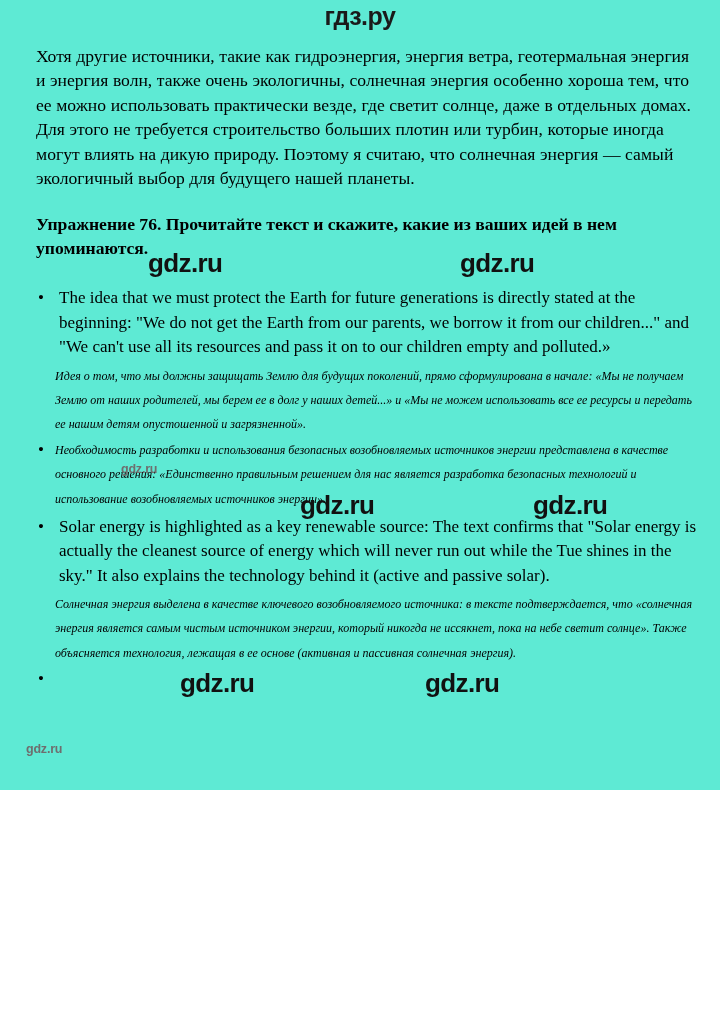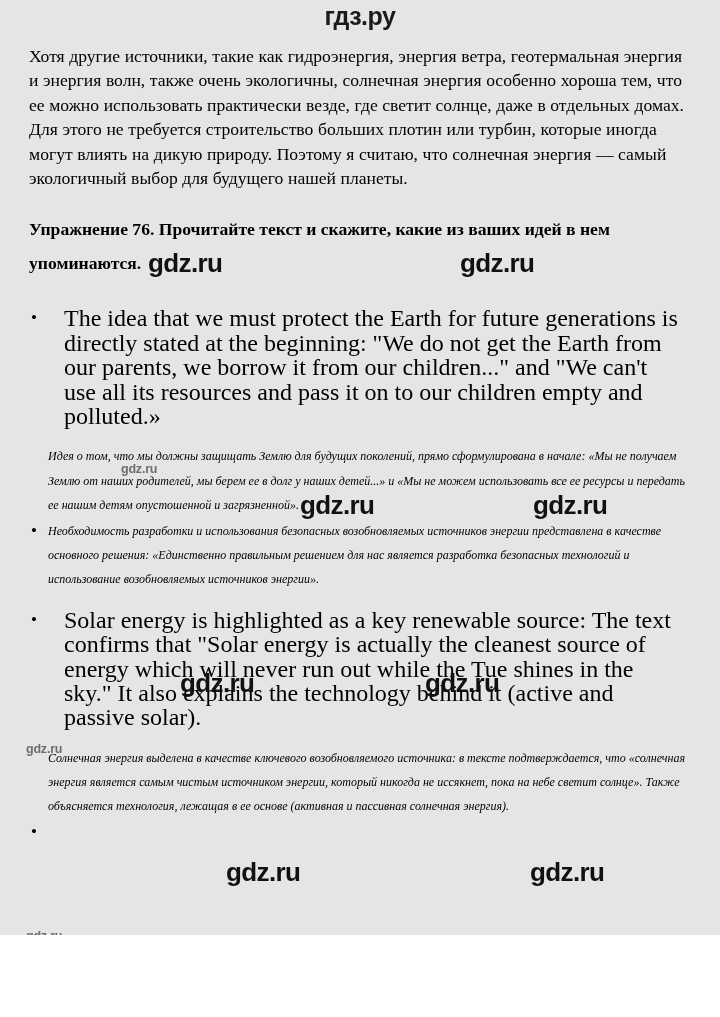--- a/index.html
+++ b/index.html
@@ -3,22 +3,22 @@
 <meta charset="utf-8">
 <style>
   html, body {
     margin: 0;
     padding: 0;
     background: #ffffff;
   }
   .page {
     position: relative;
     width: 720px;
-    height: 935px;
-    background: #e5e5e5;
+    height: 790px;
+    background: #5eead4;
     overflow: hidden;
     font-family: "Liberation Serif", "DejaVu Serif", serif;
     color: #000000;
   }
 
   
   .site-logo {
     position: absolute;
     top: 2px;
     left: 0;
@@ -27,36 +27,36 @@
     font-family: "Liberation Sans", "DejaVu Sans", sans-serif;
     font-weight: bold;
     font-size: 25px;
     letter-spacing: -0.5px;
     color: #1a1a1a;
   }
 
   
   .content {
     position: absolute;
-    left: 29px;
+    left: 36px;
     top: 44px;
     width: 666px;
   }
 
   .para {
     font-size: 17.6px;
     line-height: 24.4px;
     text-align: left;
     margin: 0 0 6px 0;
     word-spacing: 0.2px;
   }
 
   .exercise-heading {
     font-size: 17.6px;
-    line-height: 34px;
+    line-height: 24px;
     font-weight: bold;
     margin: 22px 0 0 0;
   }
 
   .bullet-list {
     list-style: none;
     margin: 26px 0 0 0;
     padding: 0;
   }
   .bullet-item {
@@ -65,23 +65,23 @@
     margin-bottom: 2px;
   }
   .bullet-item > .bullet-dot {
     position: absolute;
     left: 2px;
     top: 0;
     font-size: 17px;
     line-height: 24.4px;
   }
   .answer-en {
-    font-size: 24px;
+    font-size: 17px;
     line-height: 24.4px;
-    margin: 16px;
+    margin: 4px;
   }
   .answer-ru {
     font-size: 12px;
     line-height: 24.2px;
     font-style: italic;
     margin: 0 0 2px 0;
   }
 
   
   .wm {

